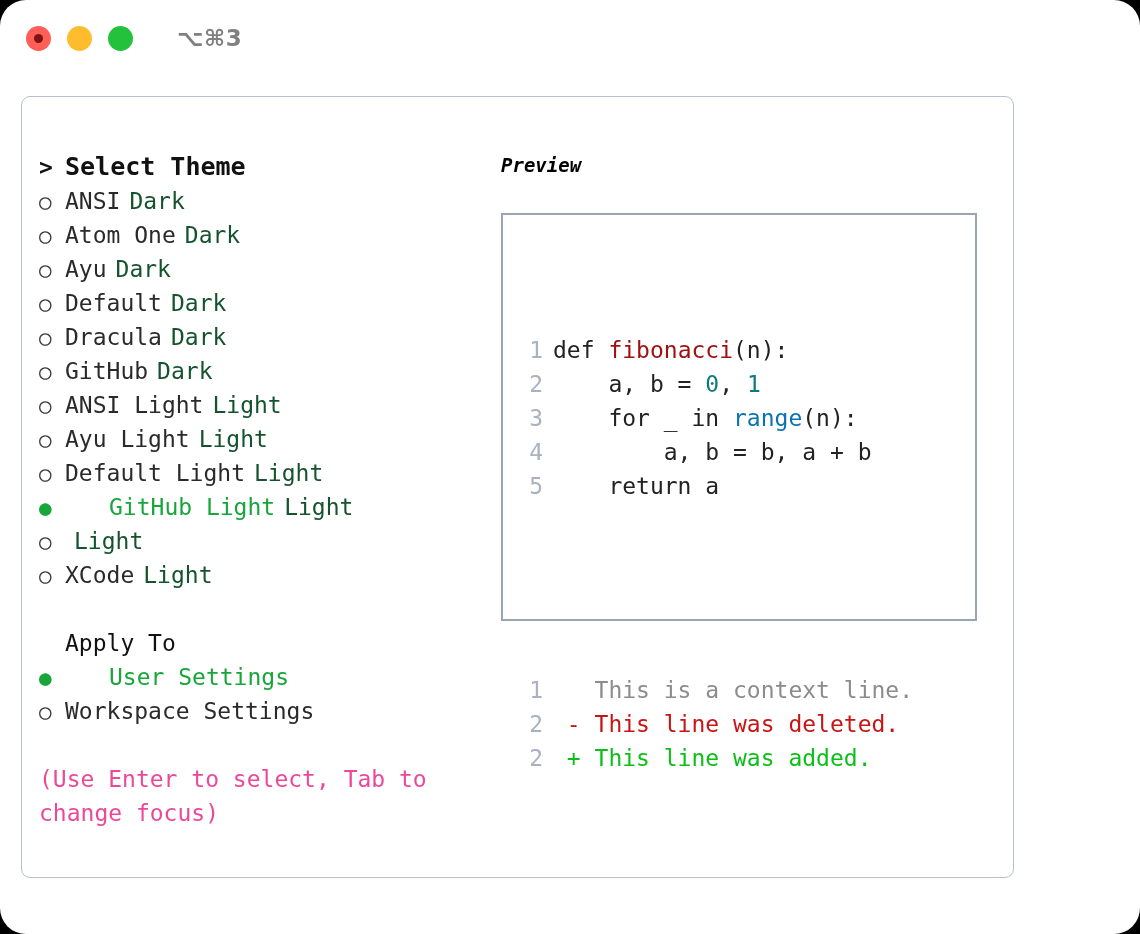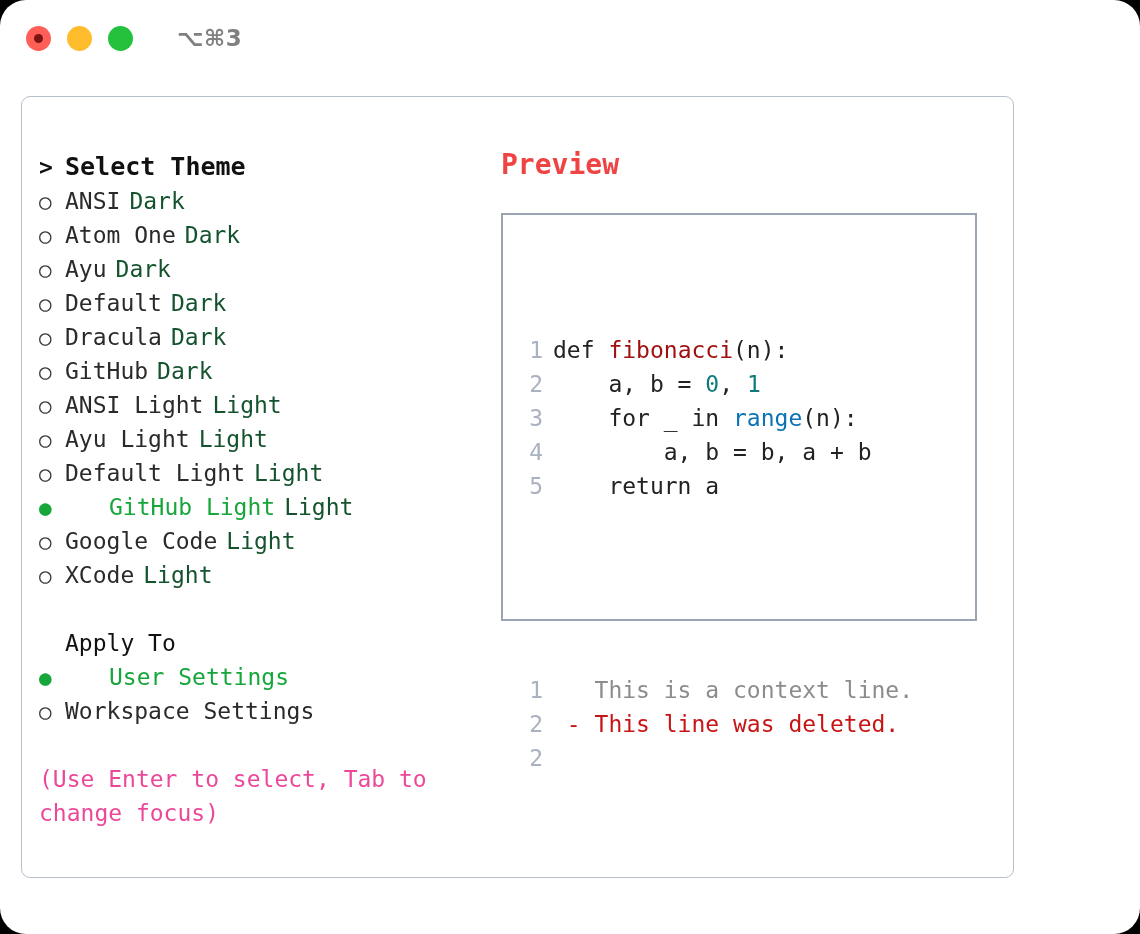--- a/index.html
+++ b/index.html
@@ -154,24 +154,25 @@
   }
 
   
   .right-col {
     position: absolute;
     left: 479px;
     top: 53px;
     width: 490px;
   }
   .preview-title {
-    color: #ef4444;
+    color: #000000;
     font-weight: 700;
-    font-size: 28px;
+    font-size: 19px;
     line-height: 30px;
+    font-style: italic;
   }
   .preview-box {
     margin-top: 33px;
     width: 476px;
     height: 408px;
     border: 2px solid #9aa5b4;
     box-sizing: border-box;
     background: #ffffff;
     position: relative;
   }
@@ -275,21 +276,20 @@
               <span class="name">Default Light</span>
               <span class="tag">Light</span>
             </div>
             <div class="row">
               <span class="marker sel">●</span>
               <span class="name selected">GitHub Light</span>
               <span class="tag">Light</span>
             </div>
             <div class="row">
               <span class="marker">○</span>
-              <span class="name">Google Code</span>
               <span class="tag">Light</span>
             </div>
             <div class="row">
               <span class="marker">○</span>
               <span class="name">XCode</span>
               <span class="tag">Light</span>
             </div>
           </div>
 
         <div class="spacer-row"></div>
@@ -313,20 +313,20 @@
       </div>
 
       <div class="hint">(Use Enter to select, Tab to change focus)</div>
 
       <div class="right-col">
         <div class="preview-title">Preview</div>
         <div class="preview-box">
           <div class="code">
             <div id="code-lines"><div class="code-line"><span class="ln">1</span><span class="ctext t-plain">def </span><span class="ctext t-func">fibonacci</span><span class="ctext t-plain">(n):</span></div><div class="code-line"><span class="ln">2</span><span class="ctext t-plain">    a, b = </span><span class="ctext t-num">0</span><span class="ctext t-plain">, </span><span class="ctext t-num">1</span></div><div class="code-line"><span class="ln">3</span><span class="ctext t-plain">    for _ in </span><span class="ctext t-call">range</span><span class="ctext t-plain">(n):</span></div><div class="code-line"><span class="ln">4</span><span class="ctext t-plain">        a, b = b, a + b</span></div><div class="code-line"><span class="ln">5</span><span class="ctext t-plain">    return a</span></div></div>
             <div class="gap-line"></div>
-            <div id="diff-lines"><div class="code-line"><span class="ln">1</span><span class="ctext t-ctx">   This is a context line.</span></div><div class="code-line"><span class="ln">2</span><span class="ctext t-del"> - This line was deleted.</span></div><div class="code-line"><span class="ln">2</span></div></div>
+            <div id="diff-lines"><div class="code-line"><span class="ln">1</span><span class="ctext t-ctx">   This is a context line.</span></div><div class="code-line"><span class="ln">2</span><span class="ctext t-del"> - This line was deleted.</span></div><div class="code-line"><span class="ln">2</span><span class="ctext t-add"> + This line was added.</span></div></div>
           </div>
         </div>
       </div>
 
     </div>
   </div>
 </div>
 
 </body></html>

